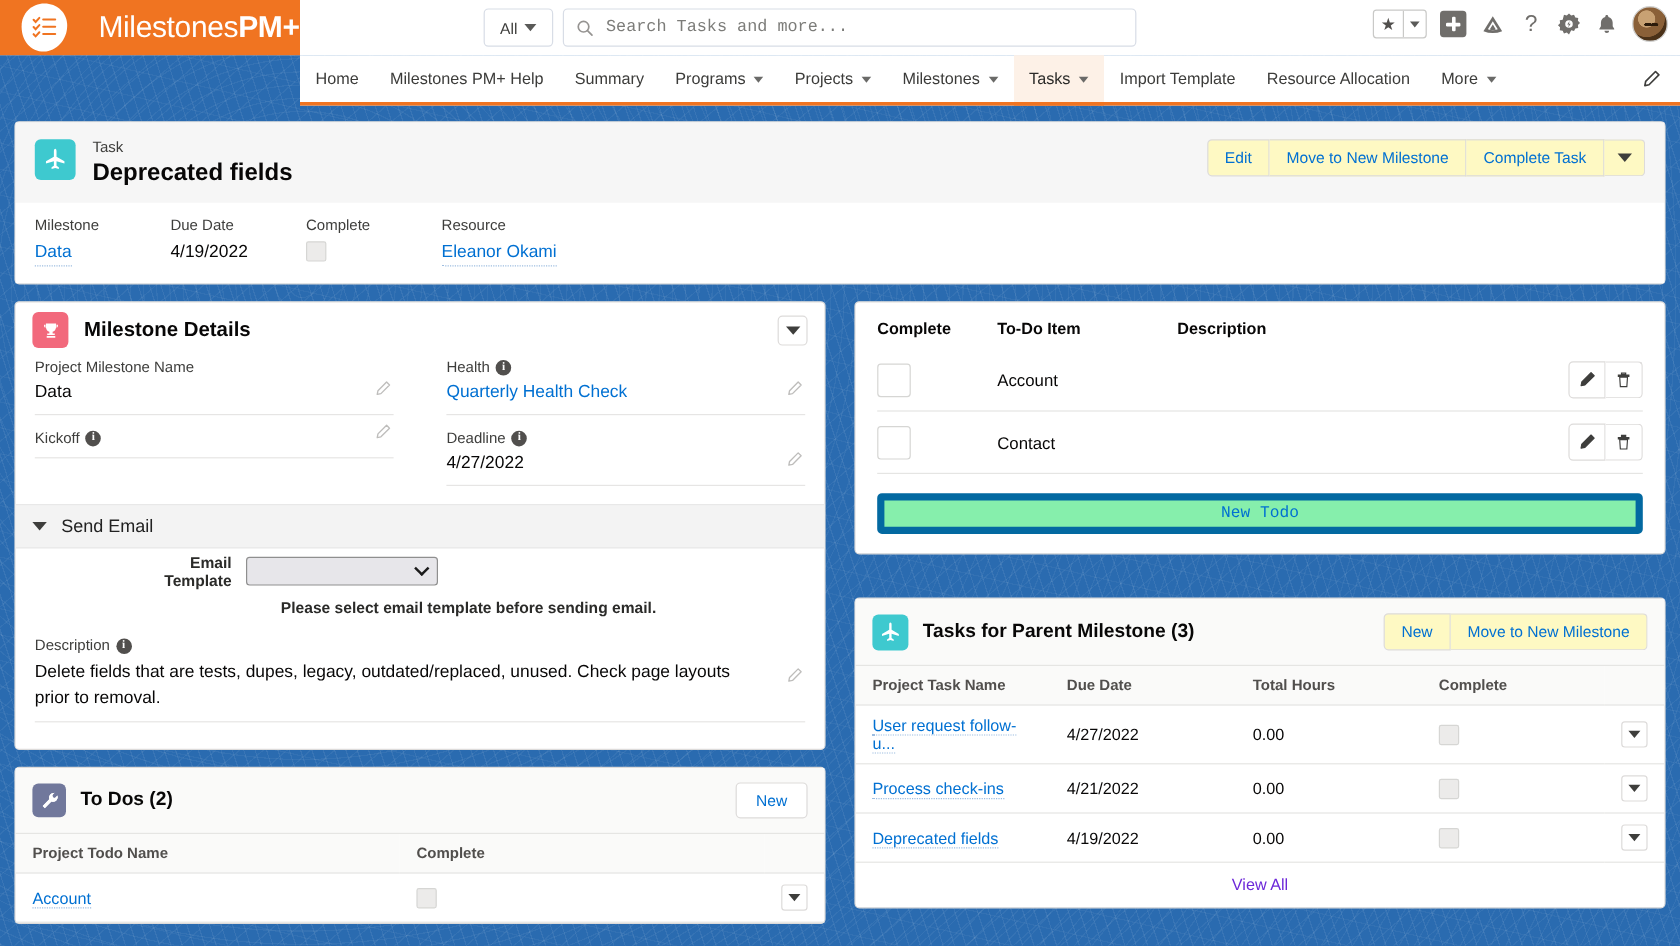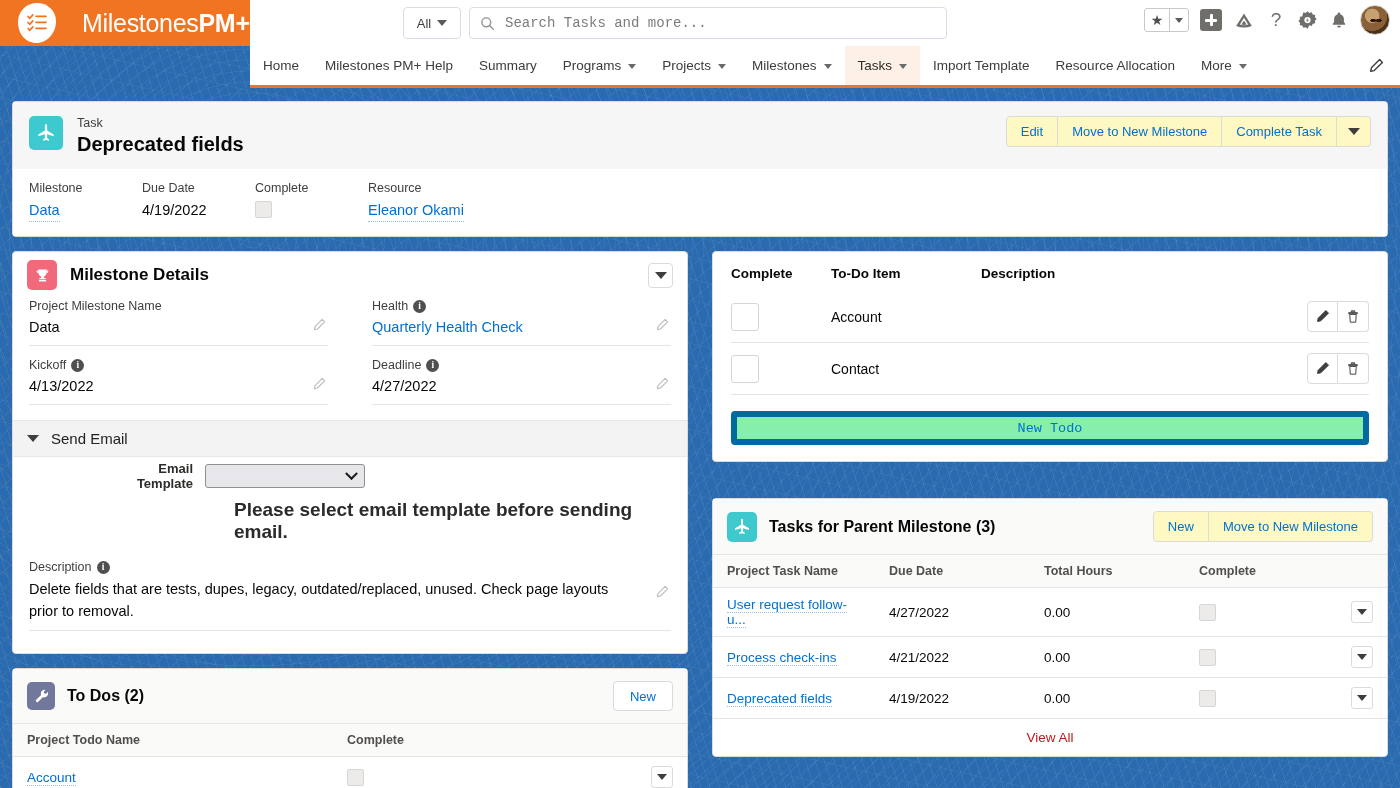--- a/index.html
+++ b/index.html
@@ -180,21 +180,21 @@
     font-size: 15px; color: #222; margin: 4px -16px 0 -16px;
   }
   .chev-down-sm { width:0;height:0;border-left:6px solid transparent;border-right:6px solid transparent;border-top:7px solid #3e3e3c; }
   .email-row { display: flex; align-items: center; margin-top: 4px; padding-left: 76px; }
   .email-lbl { font-size: 13px; color: #2b2b29; font-weight: 700; width: 100px; text-align: right; padding-right: 12px;}
   .email-sel {
     width: 160px; height: 24px; border: 1px solid #8f8f8f; border-radius: 3px;
     background: #e7e6ea; display:flex; align-items:center; justify-content: flex-end; padding-right: 8px; cursor: pointer;
   }
   .chev-v { width: 9px; height: 9px; border-right: 2px solid #1b1b1b; border-bottom: 2px solid #1b1b1b; transform: rotate(45deg) translate(-2px,-2px); }
-  .email-hint { font-size: 19px; font-weight: 700; color: #2b2b29; margin: 8px 0 0 205px; }
+  .email-hint { font-size: 13px; font-weight: 700; color: #2b2b29; margin: 8px 0 0 205px; }
 
   .desc-block { margin-top: 16px; padding-bottom: 8px; border-bottom: 1px solid #e6e5e4; position: relative; }
   .desc-text { font-size: 14.5px; color: #080707; line-height: 22px; padding-right: 34px; margin-top: 2px; }
 
   
   .todos-head { display: flex; align-items: center; padding: 12px 14px; background:#fafaf9; border-bottom: 1px solid #e5e5e3; }
   .td-ico {
     width: 28px; height: 28px; border-radius: 5px; background: #71789c;
     display:flex;align-items:center;justify-content:center; flex:0 0 28px;
   }
@@ -208,21 +208,21 @@
   }
   table.lst td {
     font-size: 13.5px; color: #080707; padding: 9px 14px; border-bottom: 1px solid #e5e5e3;
   }
   table.lst td a { color: #0070d2; text-decoration: none; border-bottom: 1px dotted #9dbde0; cursor: pointer; }
   .row-caret {
     width: 22px; height: 22px; border: 1px solid #dddbda; border-radius: 3px; background: #fff;
     display:flex;align-items:center;justify-content:center; cursor:pointer; margin-left:auto;
   }
   .caret-sm { width:0;height:0;border-left:5px solid transparent;border-right:5px solid transparent;border-top:6px solid #3e3e3c; }
-  .view-all { text-align: center; padding: 11px 0; font-size: 13.5px; color: #b91c1c; cursor: pointer; }
+  .view-all { text-align: center; padding: 11px 0; font-size: 13.5px; color: #6d28d9; cursor: pointer; }
 
   
   .todoitems { padding: 14px 18px 16px 18px; }
   .ti-head { display: flex; font-size: 13.5px; font-weight: 700; color: #080707; padding-bottom: 10px; }
   .ti-c1 { width: 100px; } .ti-c2 { width: 150px; } .ti-c3 { flex: 1; }
   .ti-row { display: flex; align-items: center; padding: 10px 0; border-bottom: 1px solid #e5e5e3; }
   .ti-chk { width: 28px; height: 28px; border: 1px solid #d6d6d4; border-radius: 3px; background: #fff; cursor: pointer; }
   .ti-name { font-size: 14px; color: #080707; }
   .ti-actions { margin-left: auto; display: flex; }
   .icon-btn {
@@ -432,21 +432,20 @@
                   <svg width="14" height="14" viewBox="0 0 16 16">
                         <path d="M11.6 1.6l2.8 2.8-8.2 8.2-3.5.7.7-3.5z" fill="none" stroke="#706e6b" stroke-width="1.3" stroke-linejoin="round"></path>
                       </svg>
                 </span>
               </div>
               <div class="fld">
                 <div class="fld-label">
                       <span>Kickoff</span>
                       <span class="info-i">i</span>
                     </div>
-                <div class="fld-value">4/13/2022</div>
                 <span class="pencil-edit">
                   <svg width="14" height="14" viewBox="0 0 16 16">
                         <path d="M11.6 1.6l2.8 2.8-8.2 8.2-3.5.7.7-3.5z" fill="none" stroke="#706e6b" stroke-width="1.3" stroke-linejoin="round"></path>
                       </svg>
                 </span>
               </div>
             </div>
             <div class="field-col">
               <div class="fld">
                 <div class="fld-label">

